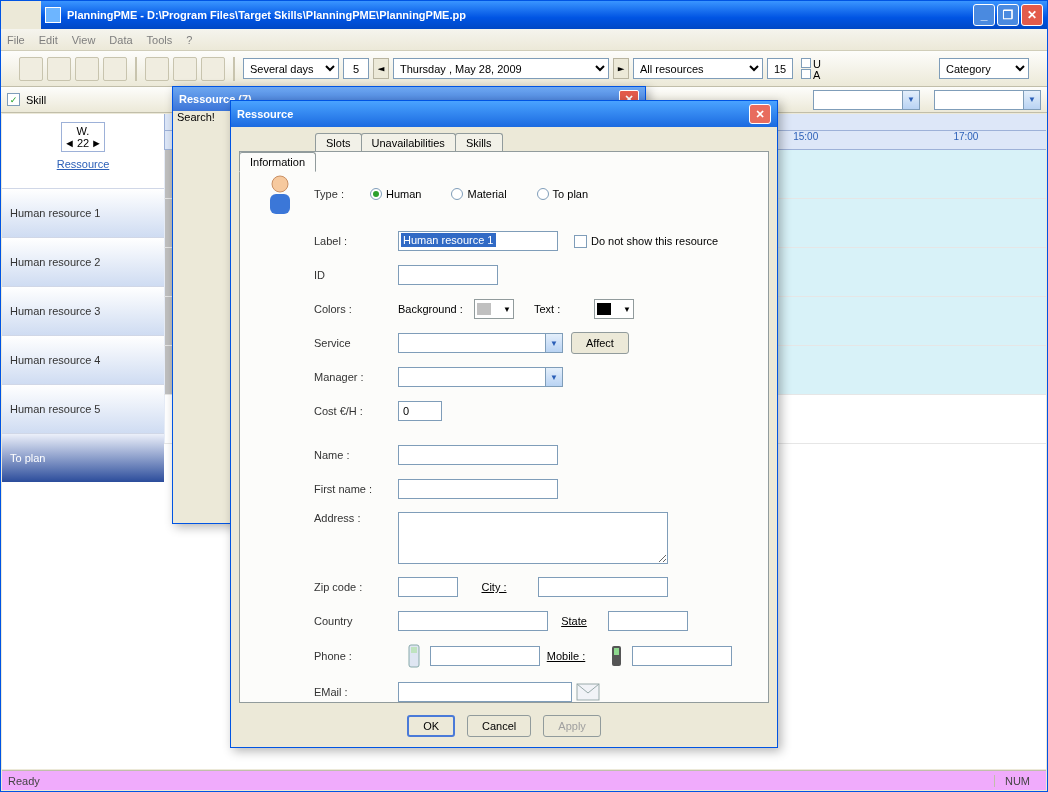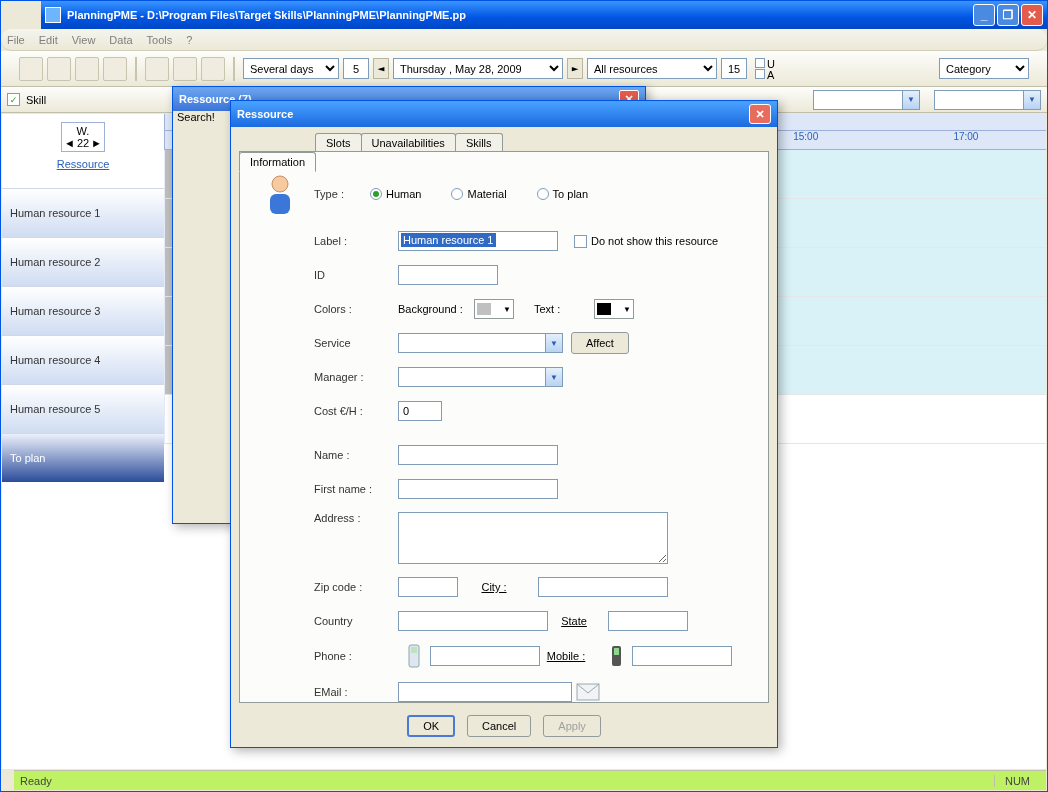--- a/index.html
+++ b/index.html
@@ -6,21 +6,21 @@
   body { background: #fff; width: 1048px; height: 792px; position: relative; overflow: hidden; }
 
   
   .app { position: absolute; inset: 0; border: 1px solid #0054e3; background: #ece9d8; }
   .app-titlebar { height: 28px; background: linear-gradient(#3a95ff,#0054e3 60%,#0048c5); display: flex; align-items: center; color: #fff; font-weight: bold; padding: 0 4px; margin-left: 40px; }
   .app-titlebar .app-icon { width: 16px; height: 16px; background: #6db5ff; margin-right: 6px; border: 1px solid #fff; }
   .app-titlebar .spacer { flex: 1; }
   .winbtn { width: 22px; height: 22px; margin-left: 2px; background: #4a8ae0; border: 1px solid #fff; color: #fff; display: flex; align-items: center; justify-content: center; font-size: 12px; border-radius: 3px; }
   .winbtn.close { background: #e35b4b; }
 
-  .menubar { height: 22px; background: linear-gradient(#f5f4ee,#ece9d8); display: flex; align-items: center; padding: 0 6px; color: #7e7e7e; gap: 14px; border-bottom: 1px solid #d0cdb9; border-radius: 10px; }
+  .menubar { height: 22px; background: linear-gradient(#f5f4ee,#ece9d8); display: flex; align-items: center; padding: 0 6px; color: #7e7e7e; gap: 14px; border-bottom: 1px solid #d0cdb9; }
 
   .toolbar { height: 36px; background: linear-gradient(#fdfdfb,#ece9d8); border-bottom: 1px solid #c1beaa; display: flex; align-items: center; padding: 0 18px; gap: 4px; }
   .tb-icon { width: 24px; height: 24px; background: #f0ede0; border: 1px solid #c8c4ae; border-radius: 2px; }
   .tb-sep { width: 2px; height: 24px; background: #c8c4ae; margin: 0 4px; }
   .tb-select { height: 21px; background: #fff; border: 1px solid #7f9db9; padding: 0 2px; font-size: 11px; }
   .tb-btn { height: 21px; width: 16px; background: #ece9d8; border: 1px solid #b8b4a0; display: flex; align-items: center; justify-content: center; font-family: monospace; }
   .tb-ua { display: flex; flex-direction: column; font-size: 10px; line-height: 10px; margin-left: 4px; }
   .tb-ua .box { width: 10px; height: 10px; border: 1px solid #7f9db9; display: inline-block; margin-right: 2px; background: #fff; }
 
   .subtoolbar { height: 26px; background: linear-gradient(#fdfdfb,#ece9d8); border-bottom: 1px solid #c1beaa; display: flex; align-items: center; padding: 0 6px; gap: 6px; }
@@ -41,21 +41,21 @@
   .tl-day { flex:1; border-left: 1px solid #9db1d8; }
   .tl-dayname { text-align:center; color:#2b5fb7; font-size:11px; padding:2px 0; border-bottom:1px solid #9db1d8; }
   .tl-hours { display:flex; }
   .tl-hour { flex:1; text-align:center; font-size:10px; color:#2b5fb7; }
   .tl-body-row { height:49px; display:flex; border-bottom:1px solid #e6e6e6; }
   .tl-cell { flex:1; border-left:1px solid #e6ecf7; background:#fff; }
   .tl-cell.blue { background:#d8f2f8; }
   .tl-cell.grey { background:#bfbfbf; }
 
   
-  .statusbar { position:absolute; left:1px; right:1px; bottom:1px; height:20px; background:#bef264; color:#444; display:flex; align-items:center; padding:0 6px; border-top:1px solid #c1beaa;margin-left:12px; }
+  .statusbar { position:absolute; left:1px; right:1px; bottom:1px; height:20px; background:#f0abfc; color:#444; display:flex; align-items:center; padding:0 6px; border-top:1px solid #c1beaa; }
   .statusbar .spacer { flex:1; }
   .statusbar .num { border-left:1px solid #c1beaa; padding:0 10px; }
 
   
   .dlg { position:absolute; border:1px solid #0054e3; background:#ece9d8; box-shadow: 3px 3px 10px rgba(0,0,0,0.3); }
   .dlg-title { height:24px; background:linear-gradient(#6da7f0,#3b74d8); color:#fff; display:flex; align-items:center; padding:0 6px; font-weight:bold; }
   .dlg-title .spacer { flex:1; }
   .dlg-close { width:20px; height:18px; background:#e35b4b; border:1px solid #fff; border-radius:2px; display:flex; align-items:center; justify-content:center; color:#fff; }
   .list-dlg { left:172px; top:86px; width:474px; height:438px; }
   .list-body { display:flex; height:calc(100% - 24px); }
@@ -137,21 +137,21 @@
     <div class="tb-icon"></div>
     <div class="tb-icon"></div>
     <div class="tb-icon"></div>
     <div class="tb-sep"></div>
 
     <select class="tb-select" style="width:96px">
       <option>Several days</option>
     </select>
     <input class="tb-select" style="width: 26px; text-align: center;" value="5">
     <div class="tb-btn">◄</div>
-    <select class="tb-select" style="width:170px">
+    <select class="tb-select" style="width:216px">
       <option>Thursday ,     May    28, 2009</option>
     </select>
     <div class="tb-btn">►</div>
 
     <select class="tb-select" style="width:130px">
       <option>All resources</option>
     </select>
     <input class="tb-select" style="width: 26px; text-align: center;" value="15">
     <div class="tb-ua">
       <span><span class="box"></span><span>U</span></span>

